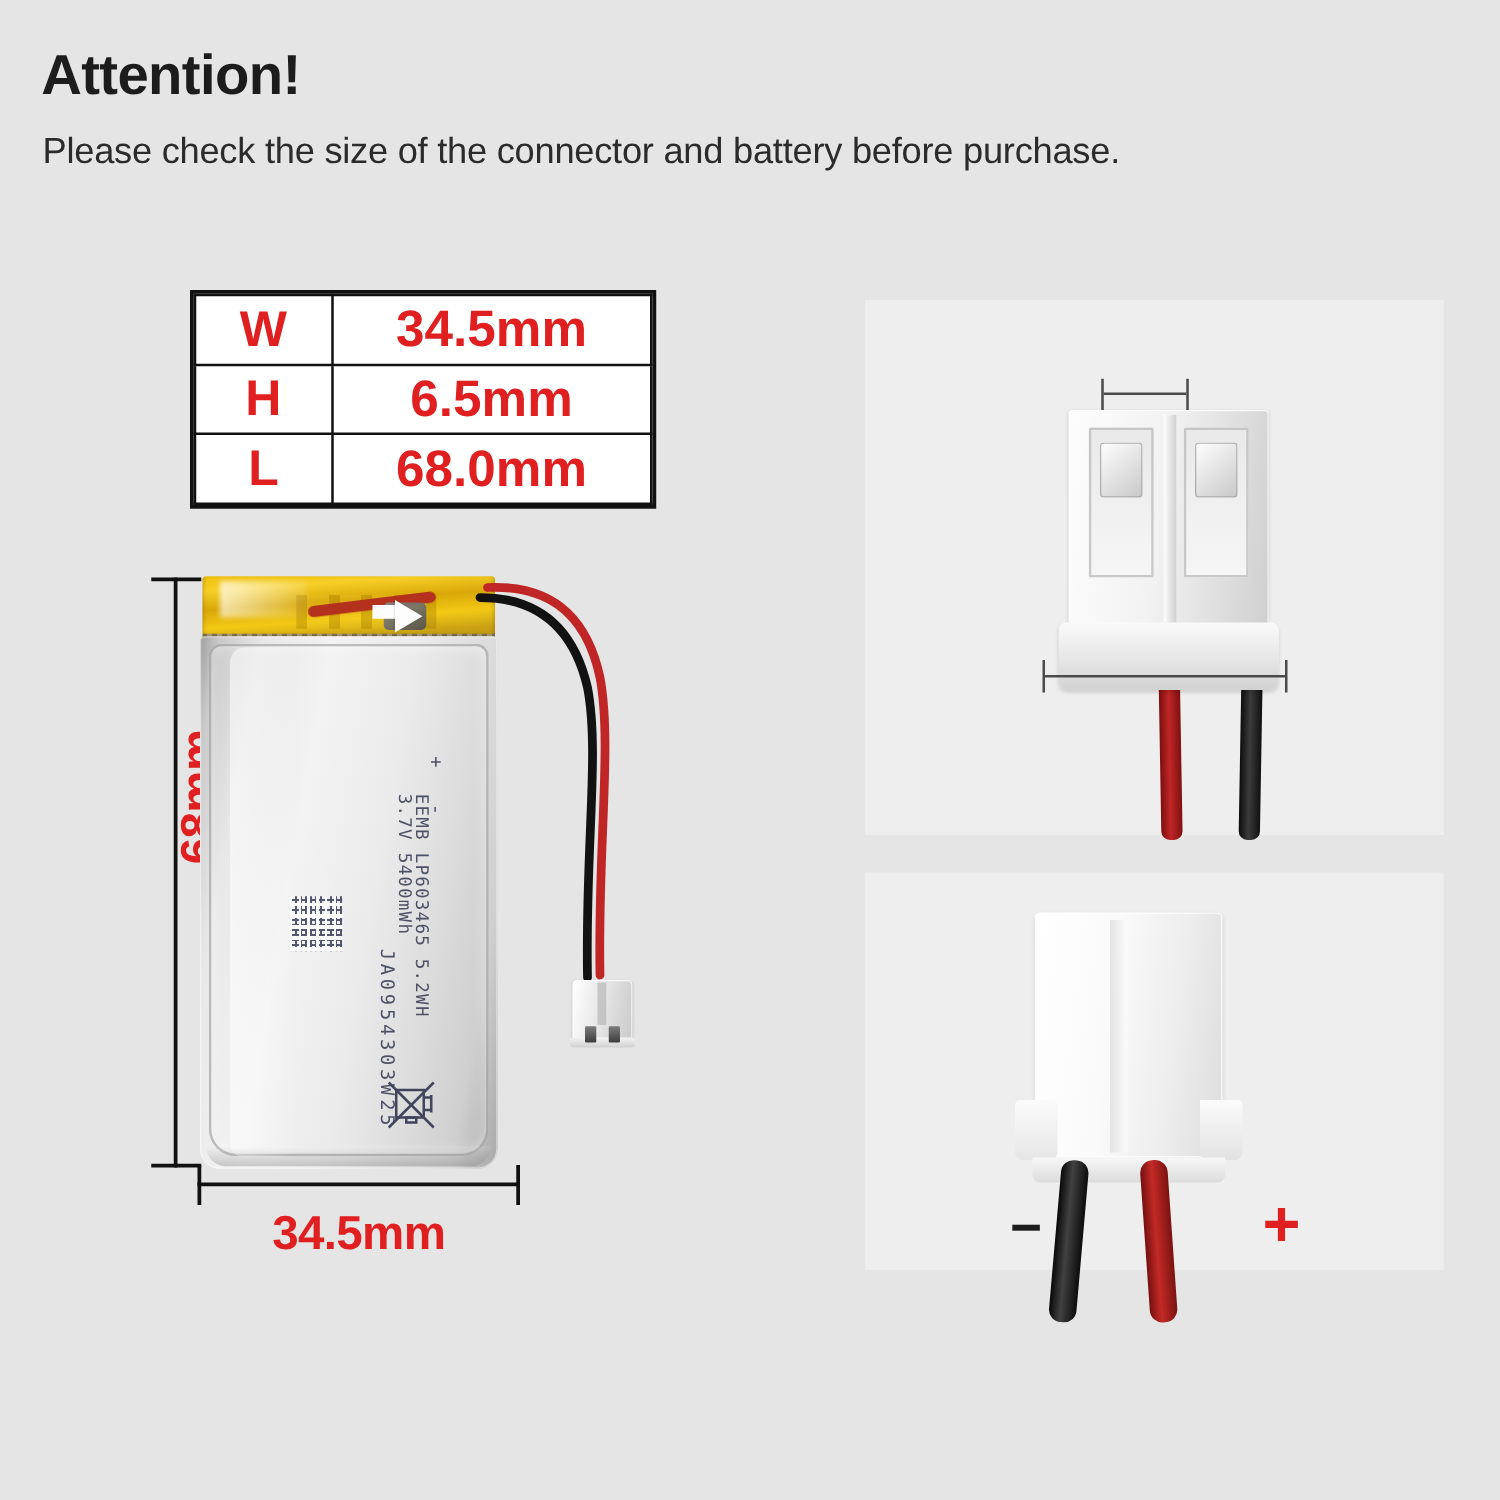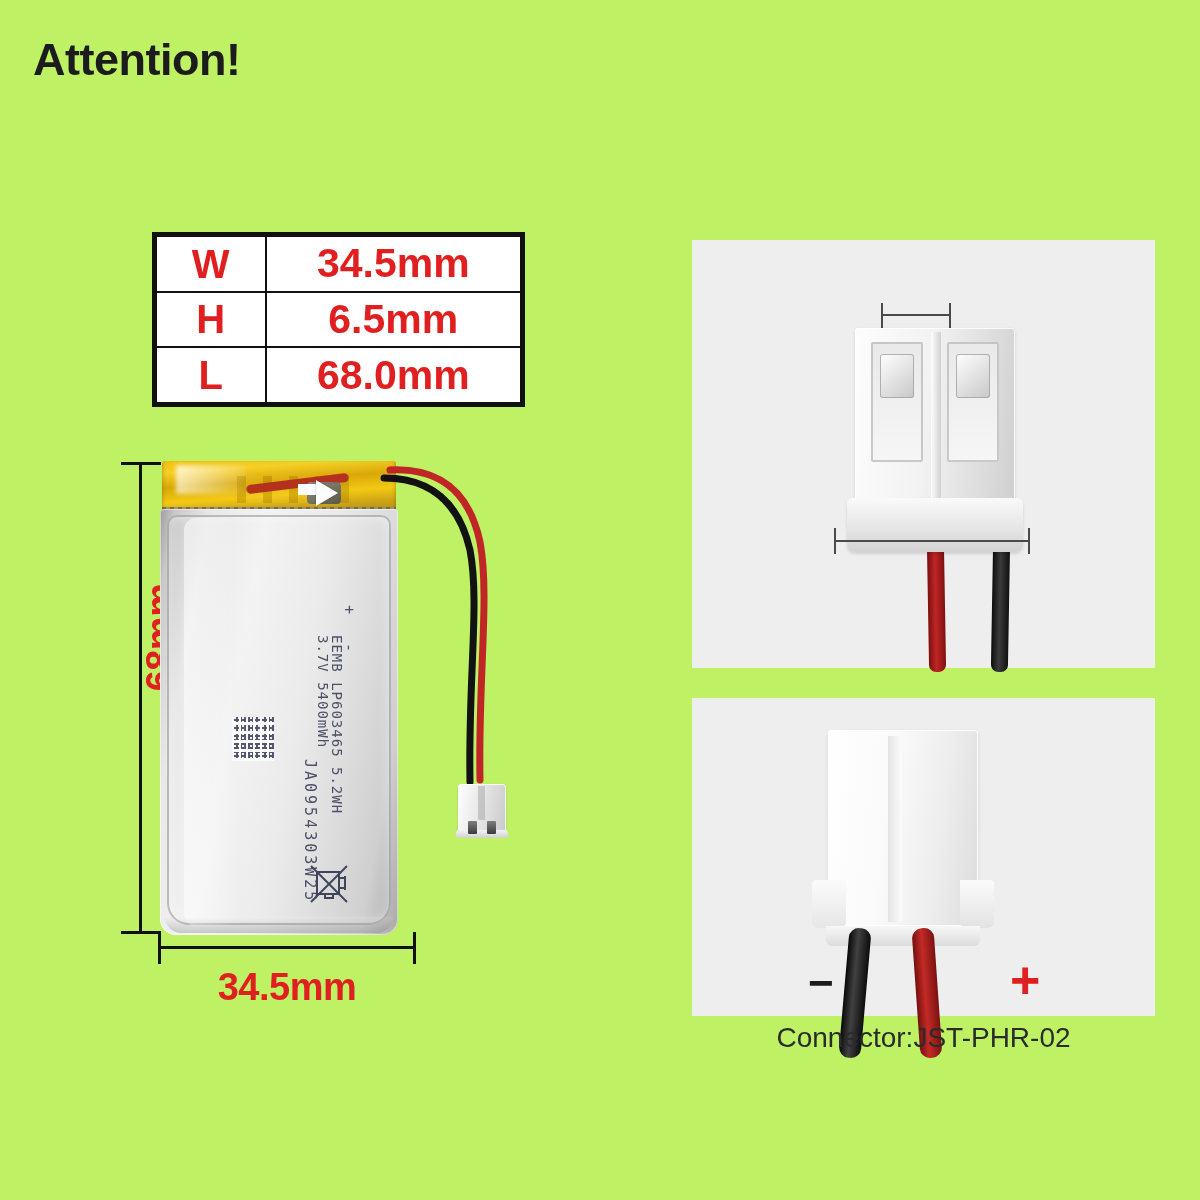--- a/index.html
+++ b/index.html
@@ -2,21 +2,21 @@
 <html><head>
 <meta charset="utf-8">
 <style>
   * { box-sizing: border-box; margin: 0; padding: 0; }
   html, body {
     width: 1200px; height: 1200px;
     background: #ffffff;
     font-family: "Liberation Sans", sans-serif;
     overflow: hidden;
   }
-  #page { position: relative; width: 1200px; height: 1200px; background: #bef264; padding-left: 18px; }
+  #page { position: relative; width: 1200px; height: 1200px; background: #e5e5e5; padding-left: 18px; }
 
   
   .hdr-title {
     position: absolute; left: 33px; top: 34px;
     font-size: 45px; font-weight: bold; color: #1c1c1c;
     letter-spacing: -0.5px;
   }
   .hdr-sub {
     position: absolute; left: 34px; top: 105px;
     font-size: 29px; font-weight: normal; color: #2b2b2b;
@@ -314,20 +314,21 @@
     position: absolute; left: 692px; top: 1022px; width: 463px; text-align: center;
     font-size: 28px; color: #2b2b2b;
   }
 </style>
 </head>
 <body>
 
 <div id="page">
 
   <div class="hdr-title">Attention!</div>
+  <div class="hdr-sub">Please check the size of the connector and battery before purchase.</div>
 
   <div class="spec-table">
     <table>
       <tbody>
           <tr>
         <td class="spec-k">W</td>
         <td class="spec-v">34.5mm</td>
       </tr>
       <tr>
         <td class="spec-k">H</td>
@@ -444,15 +445,14 @@
       <div class="ear-l"></div>
       <div class="ear-r"></div>
       <div class="foot"></div>
     </div>
     <div class="wire-blk-b"></div>
     <div class="wire-red-b"></div>
     <div class="pol-minus">−</div>
     <div class="pol-plus">+</div>
   </div>
 
-  <div class="conn-caption">Connector:JST-PHR-02</div>
 
 </div>
 
 </body></html>

